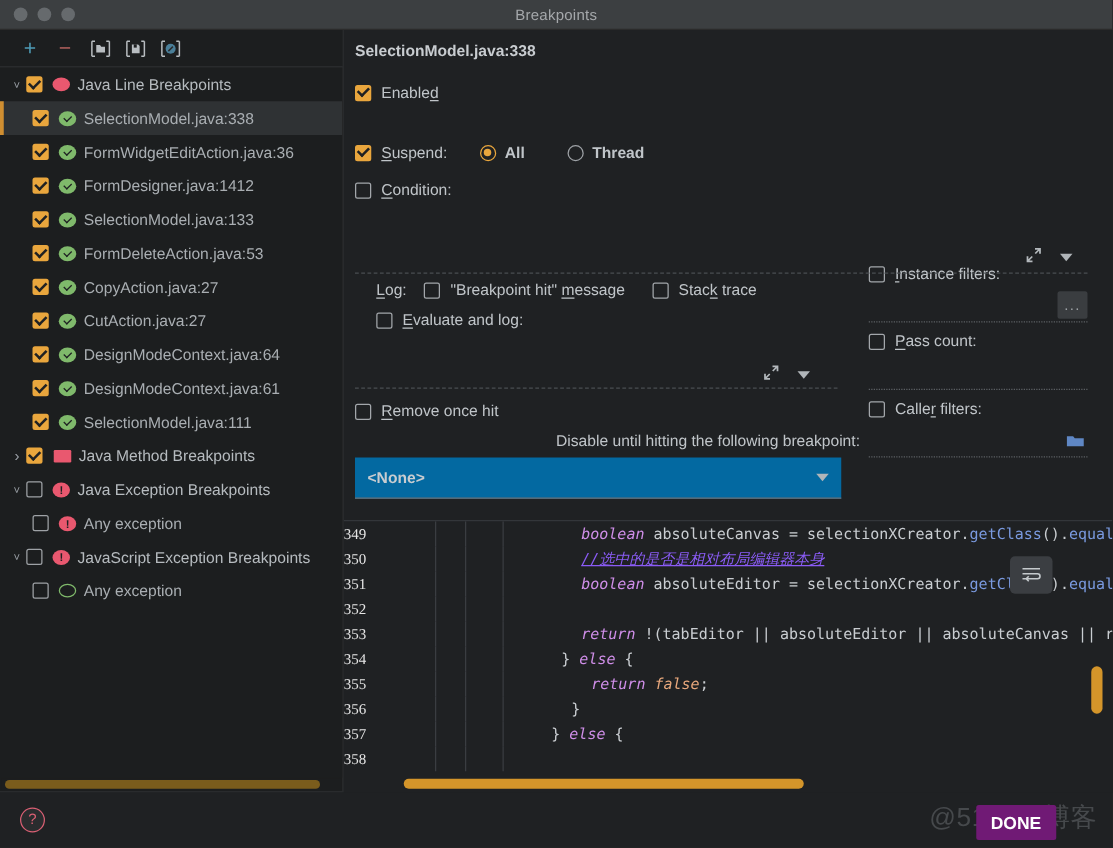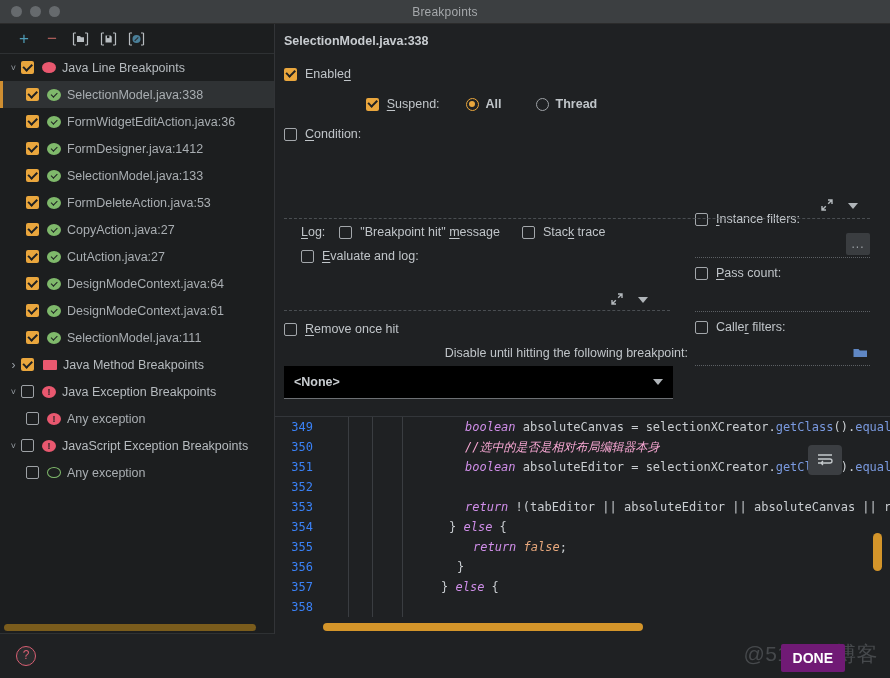--- a/index.html
+++ b/index.html
@@ -184,21 +184,21 @@
   .caret-dn { width:0;height:0;border-left:5px solid transparent;border-right:5px solid transparent;border-top:6px solid #b0b5b9; }
 
   .log-line { display: flex; align-items: center; height: 24px; }
   .log-lbl { font-size: 12.5px; color: #c0c5c9; margin-right: 14px; }
 
   .eval-area { height: 42px; position: relative; }
   .eval-tools { position: absolute; right: 22px; bottom: 2px; display:flex; align-items:center; gap: 14px; }
 
   .disable-lbl { font-size: 12.5px; color: #c0c5c9; margin: 5px 0 6px 0; }
   .combo {
-    height: 33px; background: #000000; border-bottom: 1px solid #6d7074;
+    height: 33px; background: #0369a1; border-bottom: 1px solid #6d7074;
     display: flex; align-items: center; padding: 0 10px;
     position: relative; width: 389px;
   }
   .combo-val { font-size: 12.5px; color: #c8ccd0; font-weight: bold; }
   .combo-caret {
     position: absolute; right: 10px;
     width:0;height:0;border-left:5px solid transparent;border-right:5px solid transparent;border-top:6px solid #b0b5b9;
   }
   .afterhit { display:flex; align-items:center; height: 26px; margin-top: 10px; }
   .afterhit .lbl { font-size:12.5px; color:#6e7276; margin-right: 16px; }
@@ -219,31 +219,31 @@
   .code {
     flex: 1; min-height: 0; position: relative;
     background: #1f2123;
     border-top: 1px solid #33363a;
     overflow: hidden;
     font-family: "DejaVu Sans Mono", monospace;
   }
   .code-rows { position: absolute; inset: 0; }
   .crow { height: 20px; display: flex; align-items: center; white-space: nowrap; }
   .gutter {
-    width: 46px; min-width: 46px; text-align: right; padding-right: 8px;
-    color: #3b82f6; font-size: 12px;
+    width: 46px; min-width: 46px; padding-right: 8px;
+    color: #e5e5e5; font-size: 12px; font-family: Liberation Serif, serif;
   }
   .fold1 { width: 28px; min-width: 28px; border-right: 1px solid #3a3d41; height:20px; }
   .fold2 { width: 24px; min-width: 24px; border-right: 1px solid #3a3d41; height:20px; }
   .fold3 { width: 30px; min-width: 30px; border-right: 1px solid #3a3d41; height:20px; }
   .ctext { font-size: 12px; padding-left: 14px; color: #bcc0c4; }
   .kw { color: #cf8ee8; font-style: italic; }
   .kw2 { color: #e8a87c; font-style: italic; }
   .mth { color: #7a9ae0; }
-  .cmt { color: #f9a8d4; font-style: italic; }
+  .cmt { color: #8b5cf6; font-style: italic; text-decoration: underline; }
   .pln { color: #c9cdd1; }
 
   .wrap-btn {
     position: absolute; right: 48px; top: 28px;
     width: 34px; height: 30px; background: #3b3e42; border-radius: 4px;
     display:flex; align-items:center; justify-content:center;
   }
   .vscroll {
     position:absolute; right: 8px; top: 116px; width: 9px; height: 38px;
     background: #d4952a; border-radius: 5px;
@@ -433,21 +433,21 @@
 
         <div class="cols">
 
           <div class="colL">
 
             <div class="frow">
               <div class="fcb on"></div>
               <span class="flabel"><span>Enable</span><span class="mn">d</span></span>
             </div>
 
-            <div class="frow" style="margin-top:6px;justify-content:center;">
+            <div class="frow" style="margin-top:24px;">
               <div class="fcb on"></div>
               <span class="flabel" style="margin-right:26px;"><span class="mn">S</span><span>uspend:</span></span>
               <div class="radio on"></div>
               <span class="flabel" style="font-weight:bold;margin-right:34px;">All</span>
               <div class="radio"></div>
               <span class="flabel" style="font-weight:bold;">Thread</span>
             </div>
 
             <div class="frow" style="margin-top:6px;">
               <div class="fcb off"></div>

